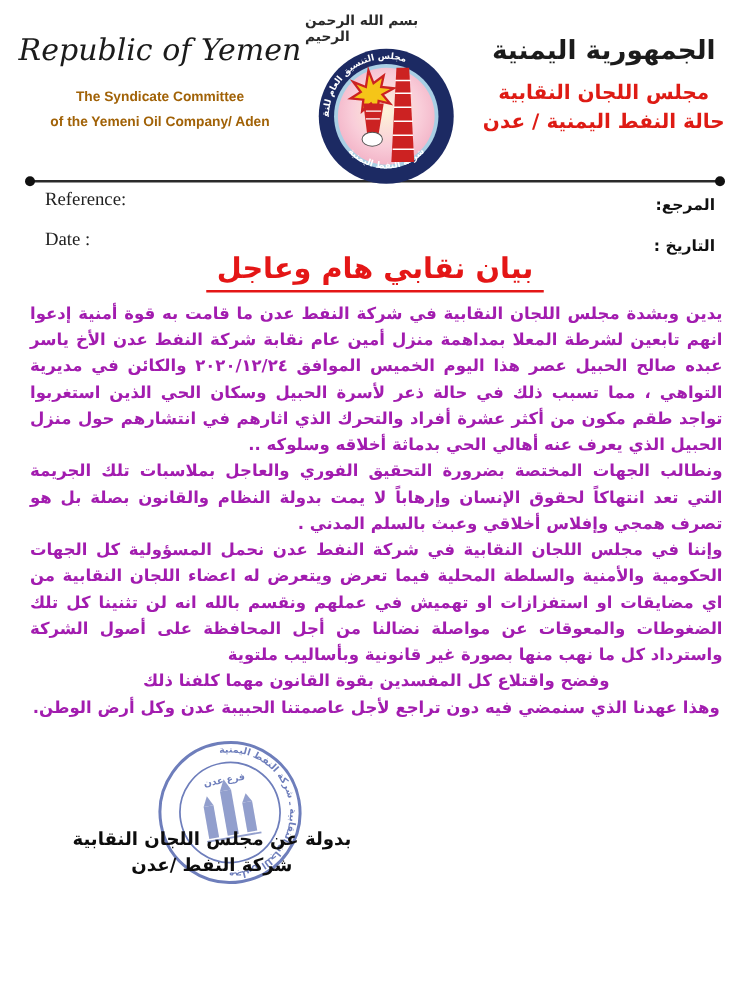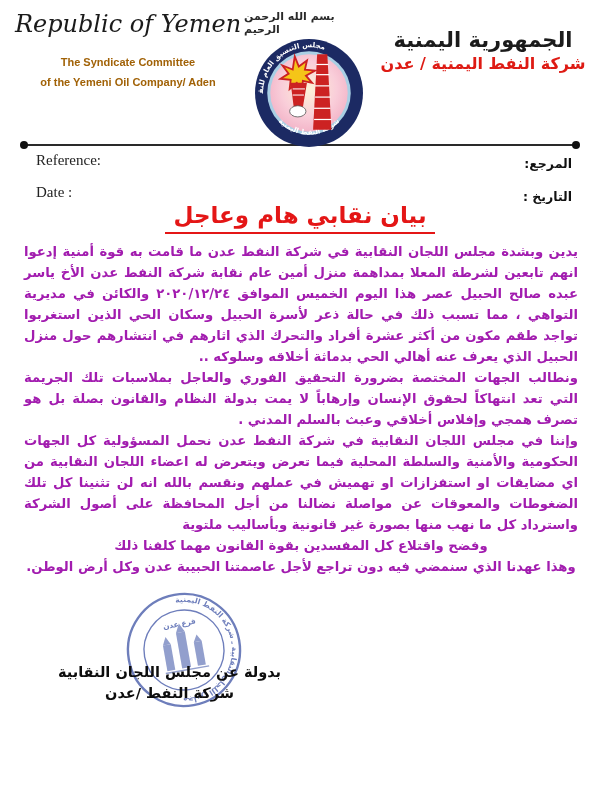--- a/index.html
+++ b/index.html
@@ -7,21 +7,21 @@
     position: relative;
     width: 600px; height: 800px;
     margin: 0 auto;
     background: #ffffff;
     overflow: hidden;
     font-family: "DejaVu Sans", sans-serif;
     color: #1a1a1a;
   }
   
   .hdr-en {
-    position: absolute; left: 6px; top: 10px; width: 244px;
+    position: absolute; left: 6px; top: 26px; width: 244px;
     text-align: center;
   }
   .hdr-en .country {
     font-family: "DejaVu Serif", serif;
     font-style: italic; font-size: 24px; color: #1b1b1b;
     white-space: nowrap;
   }
   .hdr-en .red1, .hdr-en .red2 {
     font-family: "Liberation Sans", sans-serif;
     font-weight: bold; color: #a16207; font-size: 11px;
@@ -147,21 +147,22 @@
     <line x1="61" y1="26" x2="73" y2="26" stroke="#fff" stroke-width="1.2"></line>
     <line x1="61" y1="36" x2="74" y2="36" stroke="#fff" stroke-width="1.2"></line>
     <line x1="60" y1="47" x2="74" y2="47" stroke="#fff" stroke-width="1.2"></line>
     <line x1="60" y1="58" x2="75" y2="58" stroke="#fff" stroke-width="1.2"></line>
     <line x1="59" y1="69" x2="75" y2="69" stroke="#fff" stroke-width="1.2"></line>
     <line x1="59" y1="80" x2="76" y2="80" stroke="#fff" stroke-width="1.2"></line>
   </svg>
 
   <div class="hdr-ar">
     <div class="country">الجمهورية اليمنية</div>
-    <div class="red2">شركة النفط اليمنية / عدن</div>
+    <div class="red1">مجلس اللجان النقابية</div>
+    <div class="red2">حالة النفط اليمنية / عدن</div>
   </div>
 
   <div class="sep"></div>
 
   <div class="ref-en">Reference:</div>
   <div class="ref-ar">المرجع:</div>
   <div class="date-en">Date :</div>
   <div class="date-ar">التاريخ :</div>
 
   <div class="title-wrap">

